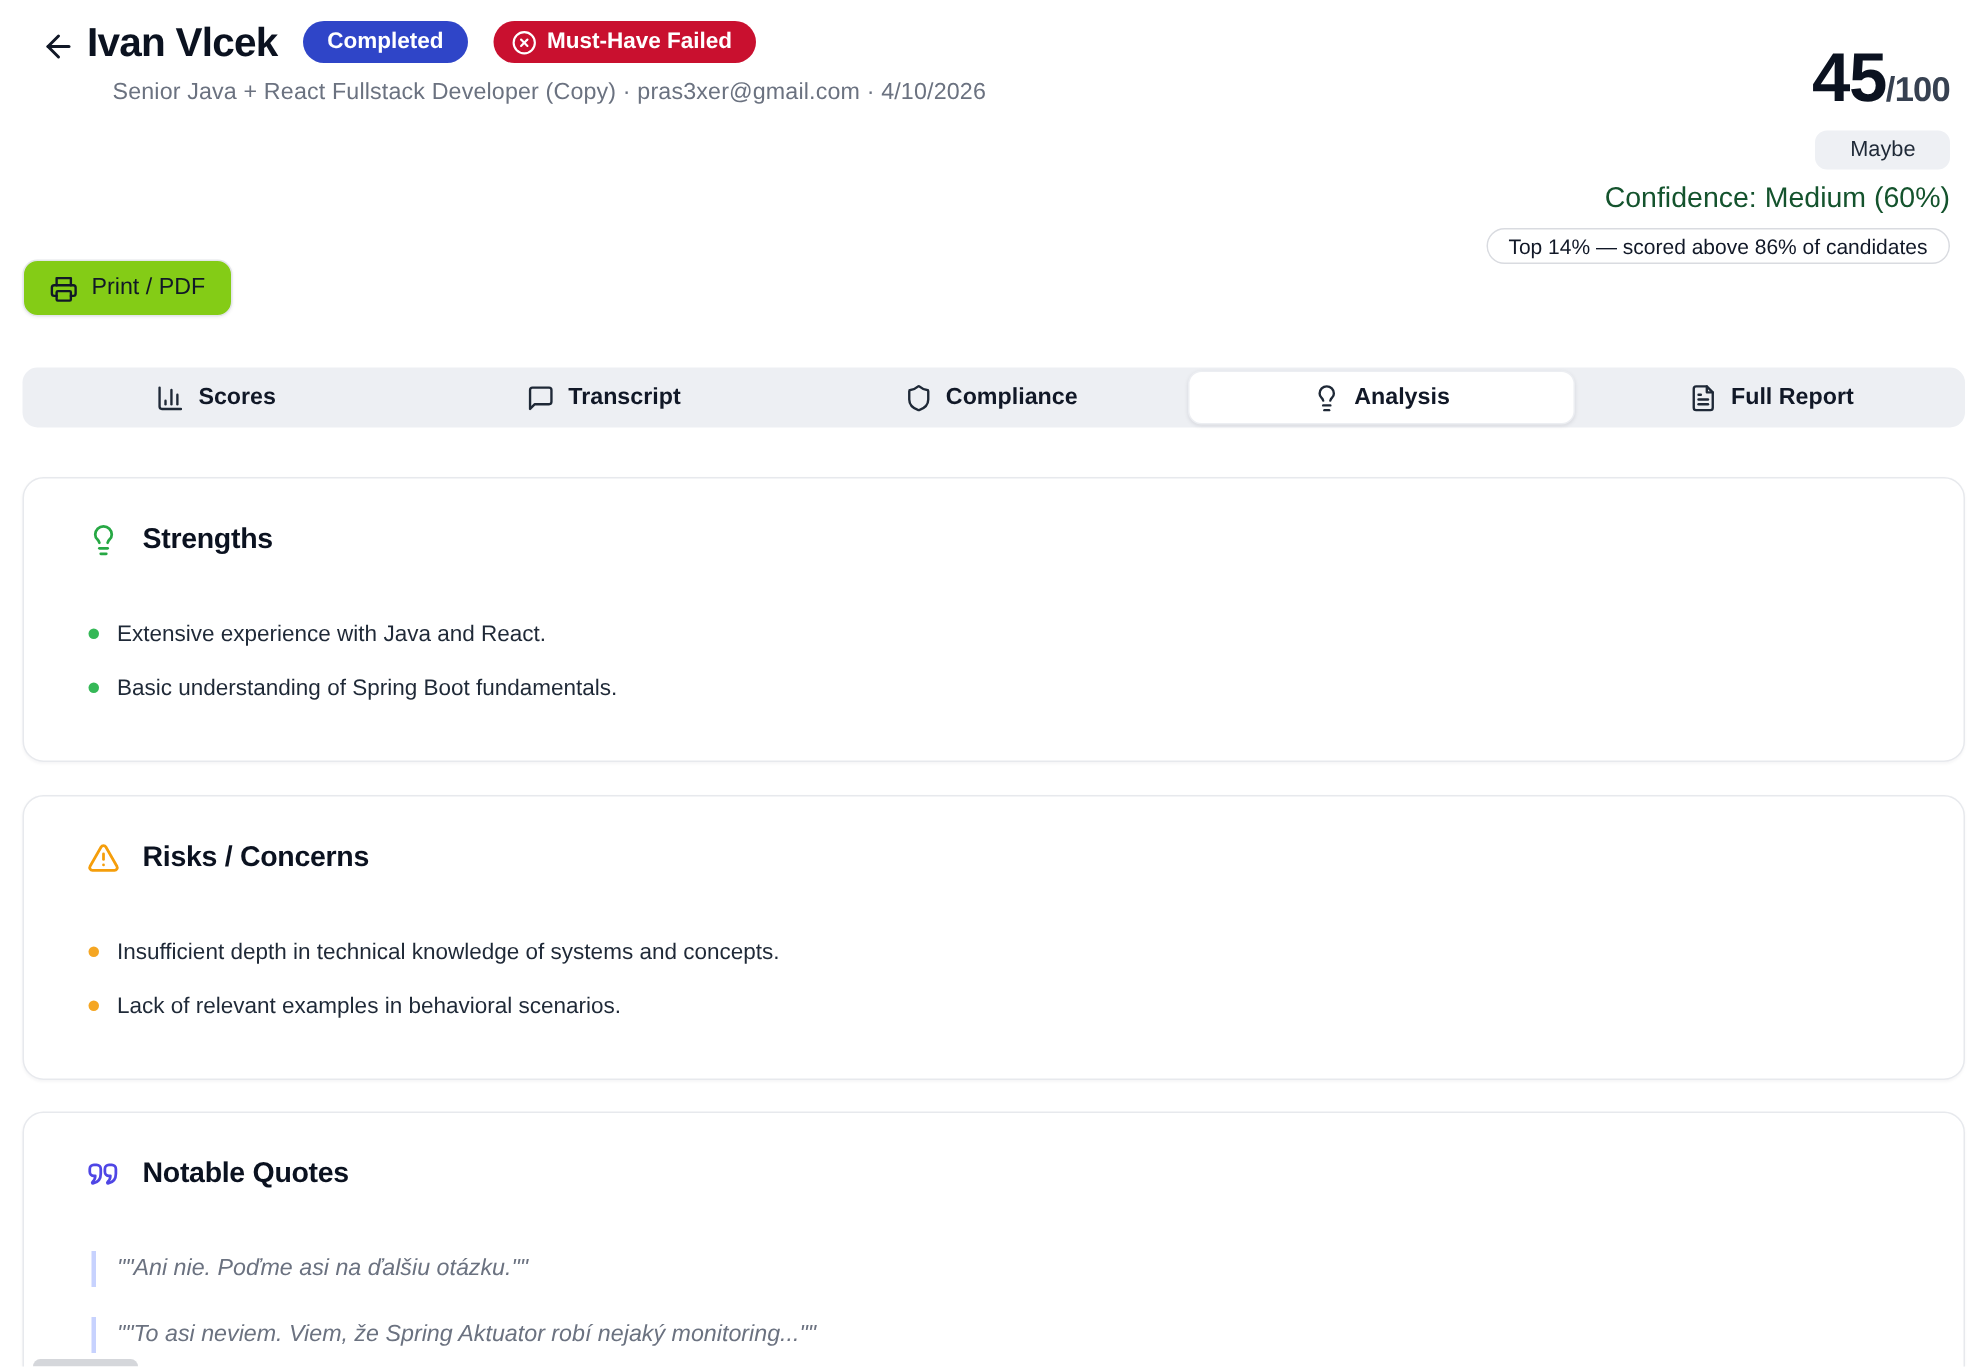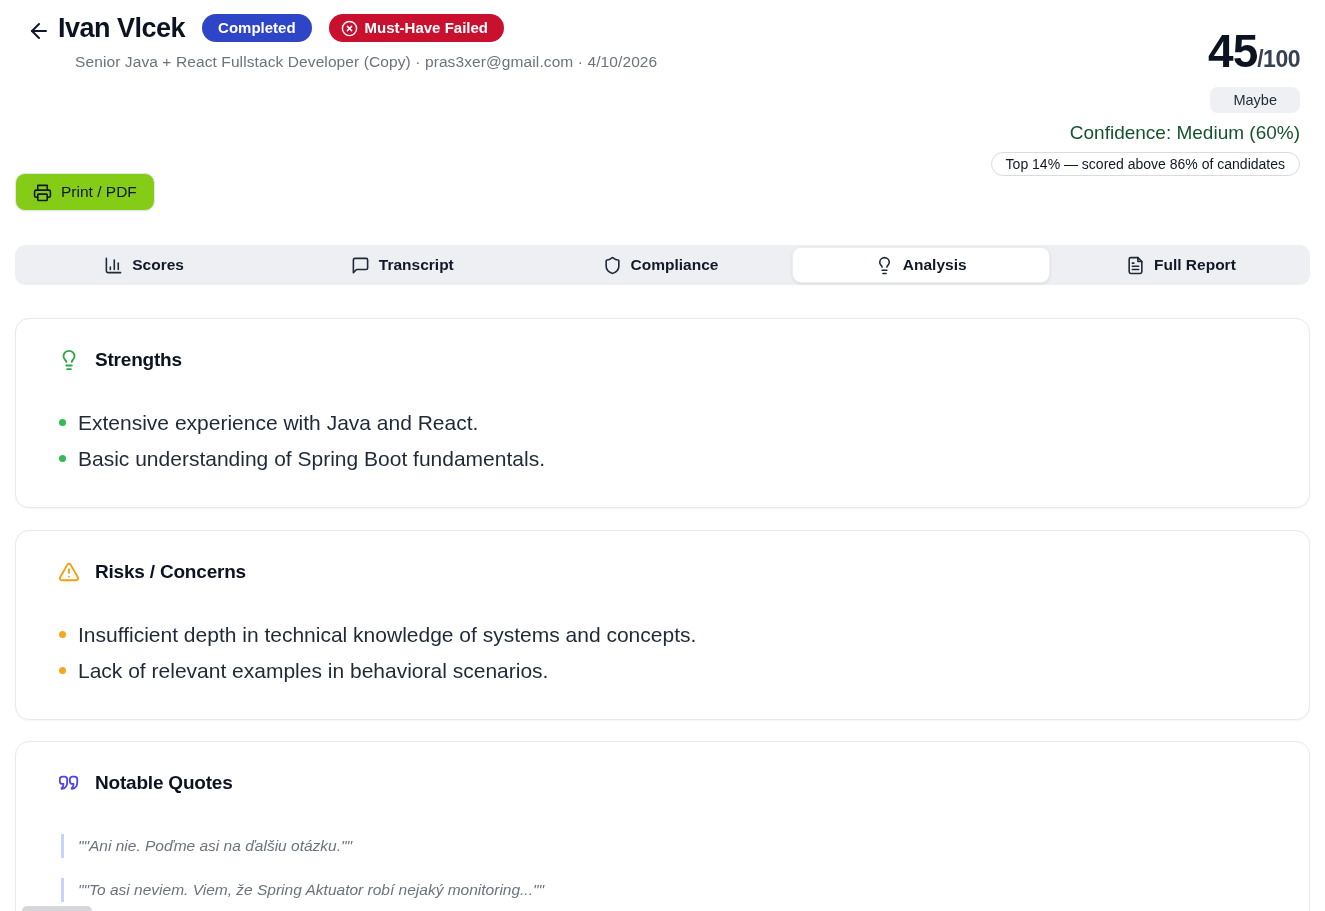--- a/index.html
+++ b/index.html
@@ -93,21 +93,21 @@
   .card-strengths { top:318px; height:190px; }
   .card-risks     { top:530px; height:190px; }
   .card-quotes    { top:741px; height:235px; }
 
   .card-title-row { display:flex; align-items:center; gap:15px; }
   .card-title { font-size:19px; font-weight:700; color:#0b1220; letter-spacing:-0.2px; }
 
   .bullet-list { list-style:none; margin-top:42px; }
   .bullet-item {
     display:flex; align-items:center; gap:12px;
-    font-size:21px; color:#1f2937; margin-bottom:17px; line-height:19px;
+    font-size:15px; color:#1f2937; margin-bottom:17px; line-height:19px;
   }
   .dot { width:7px; height:7px; border-radius:50%; flex:0 0 auto; margin-left:1px; }
   .dot-green  { background:#35b857; }
   .dot-orange { background:#f5a623; }
 
   .quote-list { margin-top:40px; }
   .quote-item {
     border-left:3px solid #c7d2fe; padding:2px 0 2px 14px;
     font-size:15.5px; font-style:italic; color:#6b7280;
     margin-bottom:20px; margin-left:3px; line-height:20px;

